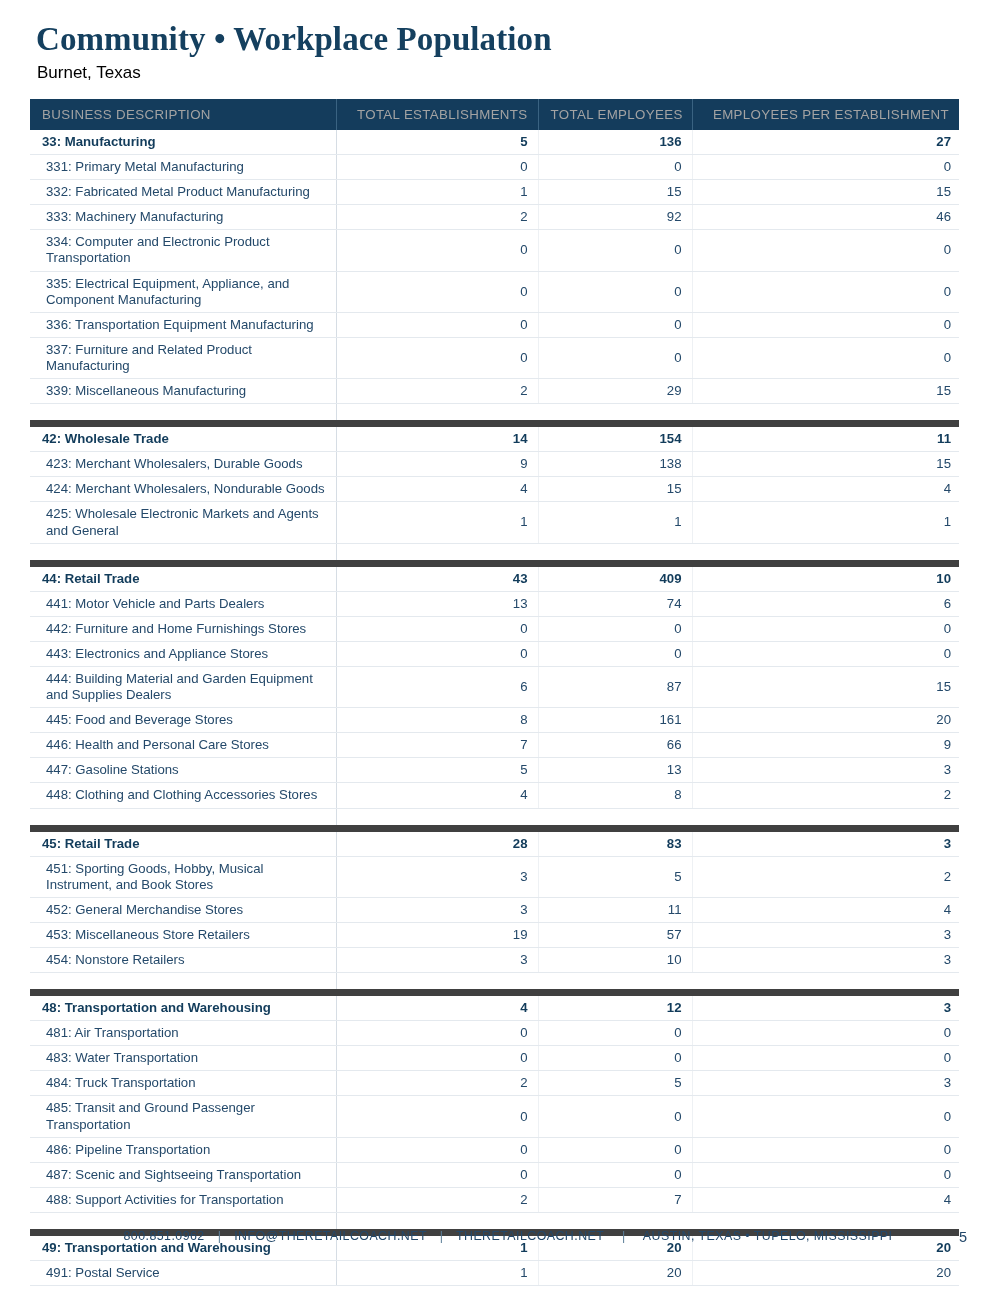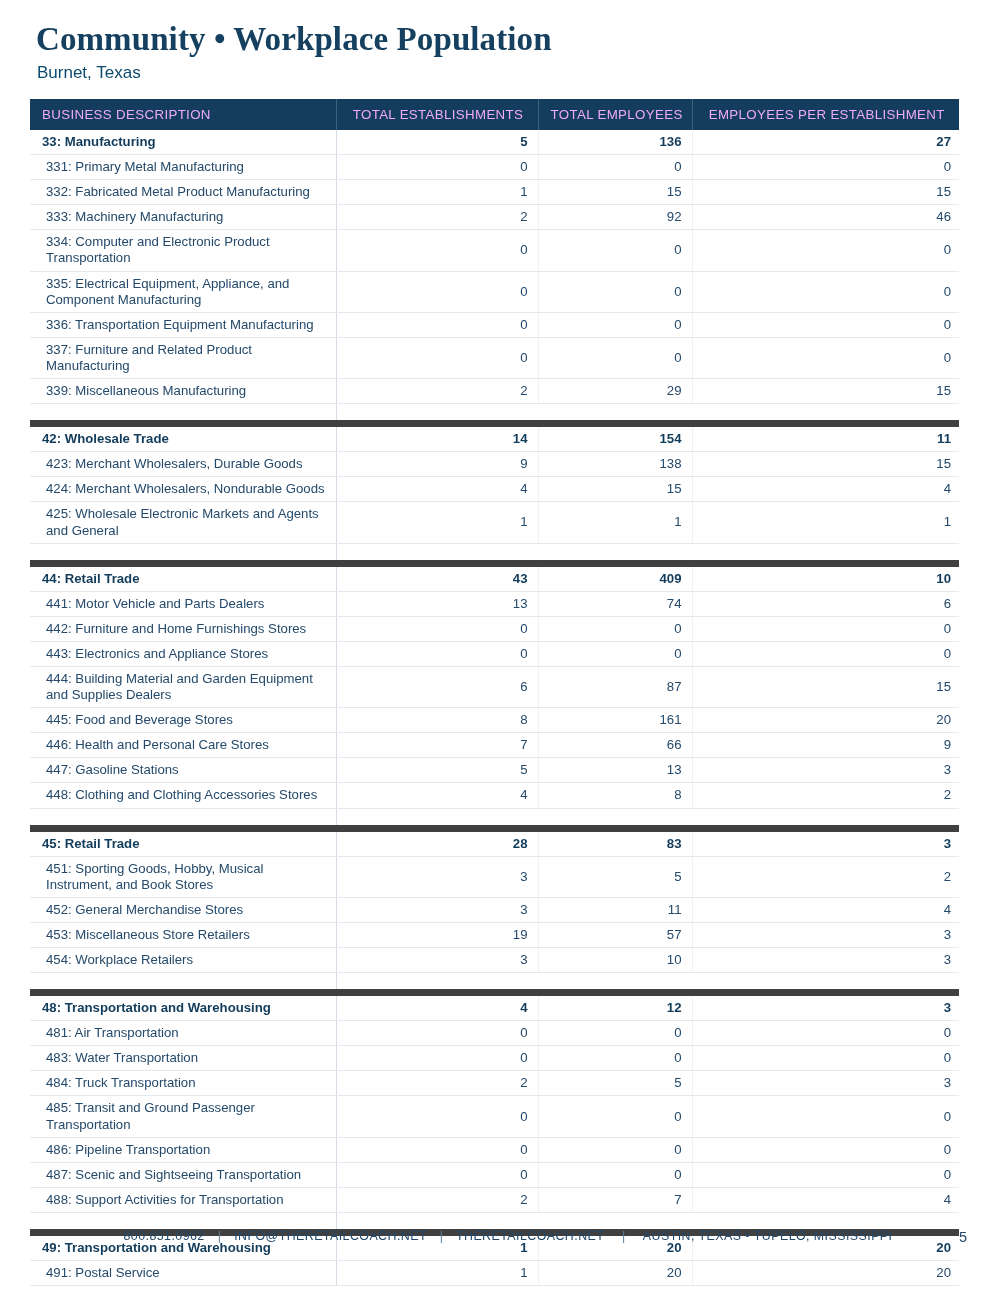--- a/index.html
+++ b/index.html
@@ -38,21 +38,21 @@
     color: #15405f;
     letter-spacing: 0.1px;
     line-height: 1.08;
     margin: 0;
     white-space: nowrap;
   }
   .doc-subtitle {
     font-family: "Liberation Sans", sans-serif;
     font-size: 17px;
     font-weight: 400;
-    color: #0c4a6e;
+    color: #000000;
     margin: 6px 0 0 1px;
     line-height: 1.1;
   }
 
   
   .table-wrap {
     position: absolute;
     left: 30px;
     top: 99px;
     width: 929px;
@@ -62,34 +62,34 @@
     width: 929px;
     table-layout: fixed;
   }
   table.data col.c-desc  { width: 306px; }
   table.data col.c-est   { width: 202px; }
   table.data col.c-emp   { width: 154px; }
   table.data col.c-ratio { width: 267px; }
 
   thead th {
     background: #143c5c;
-    color: #f0abfc;
+    color: #a3a3a3;
     font-size: 13.3px;
     font-weight: 400;
     letter-spacing: 0.35px;
     text-transform: uppercase;
     padding: 8px 10px 8px 12px;
     text-align: left;
     border-right: 1px solid #3a6382;
     vertical-align: middle;
     height: 13px;
     white-space: nowrap;
   }
   thead th.num {
-    text-align: center;
+    text-align: right;
   }
   thead th:last-child {
     border-right: none;
   }
 
   tbody td {
     font-size: 13.2px;
     color: #24496a;
     border-bottom: 1px solid #e4e9ee;
     vertical-align: middle;
@@ -369,21 +369,21 @@
             <td class="num">11</td>
             <td class="num last">4</td>
           </tr>
           <tr class="">
             <td class="desc">453: Miscellaneous Store Retailers</td>
             <td class="num">19</td>
             <td class="num">57</td>
             <td class="num last">3</td>
           </tr>
           <tr class="">
-            <td class="desc">454: Workplace Retailers</td>
+            <td class="desc">454: Nonstore Retailers</td>
             <td class="num">3</td>
             <td class="num">10</td>
             <td class="num last">3</td>
           </tr>
           <tr class="spacer">
             <td class="desc"></td>
             <td class="num"></td>
             <td class="num"></td>
             <td class="num last"></td>
           </tr>

